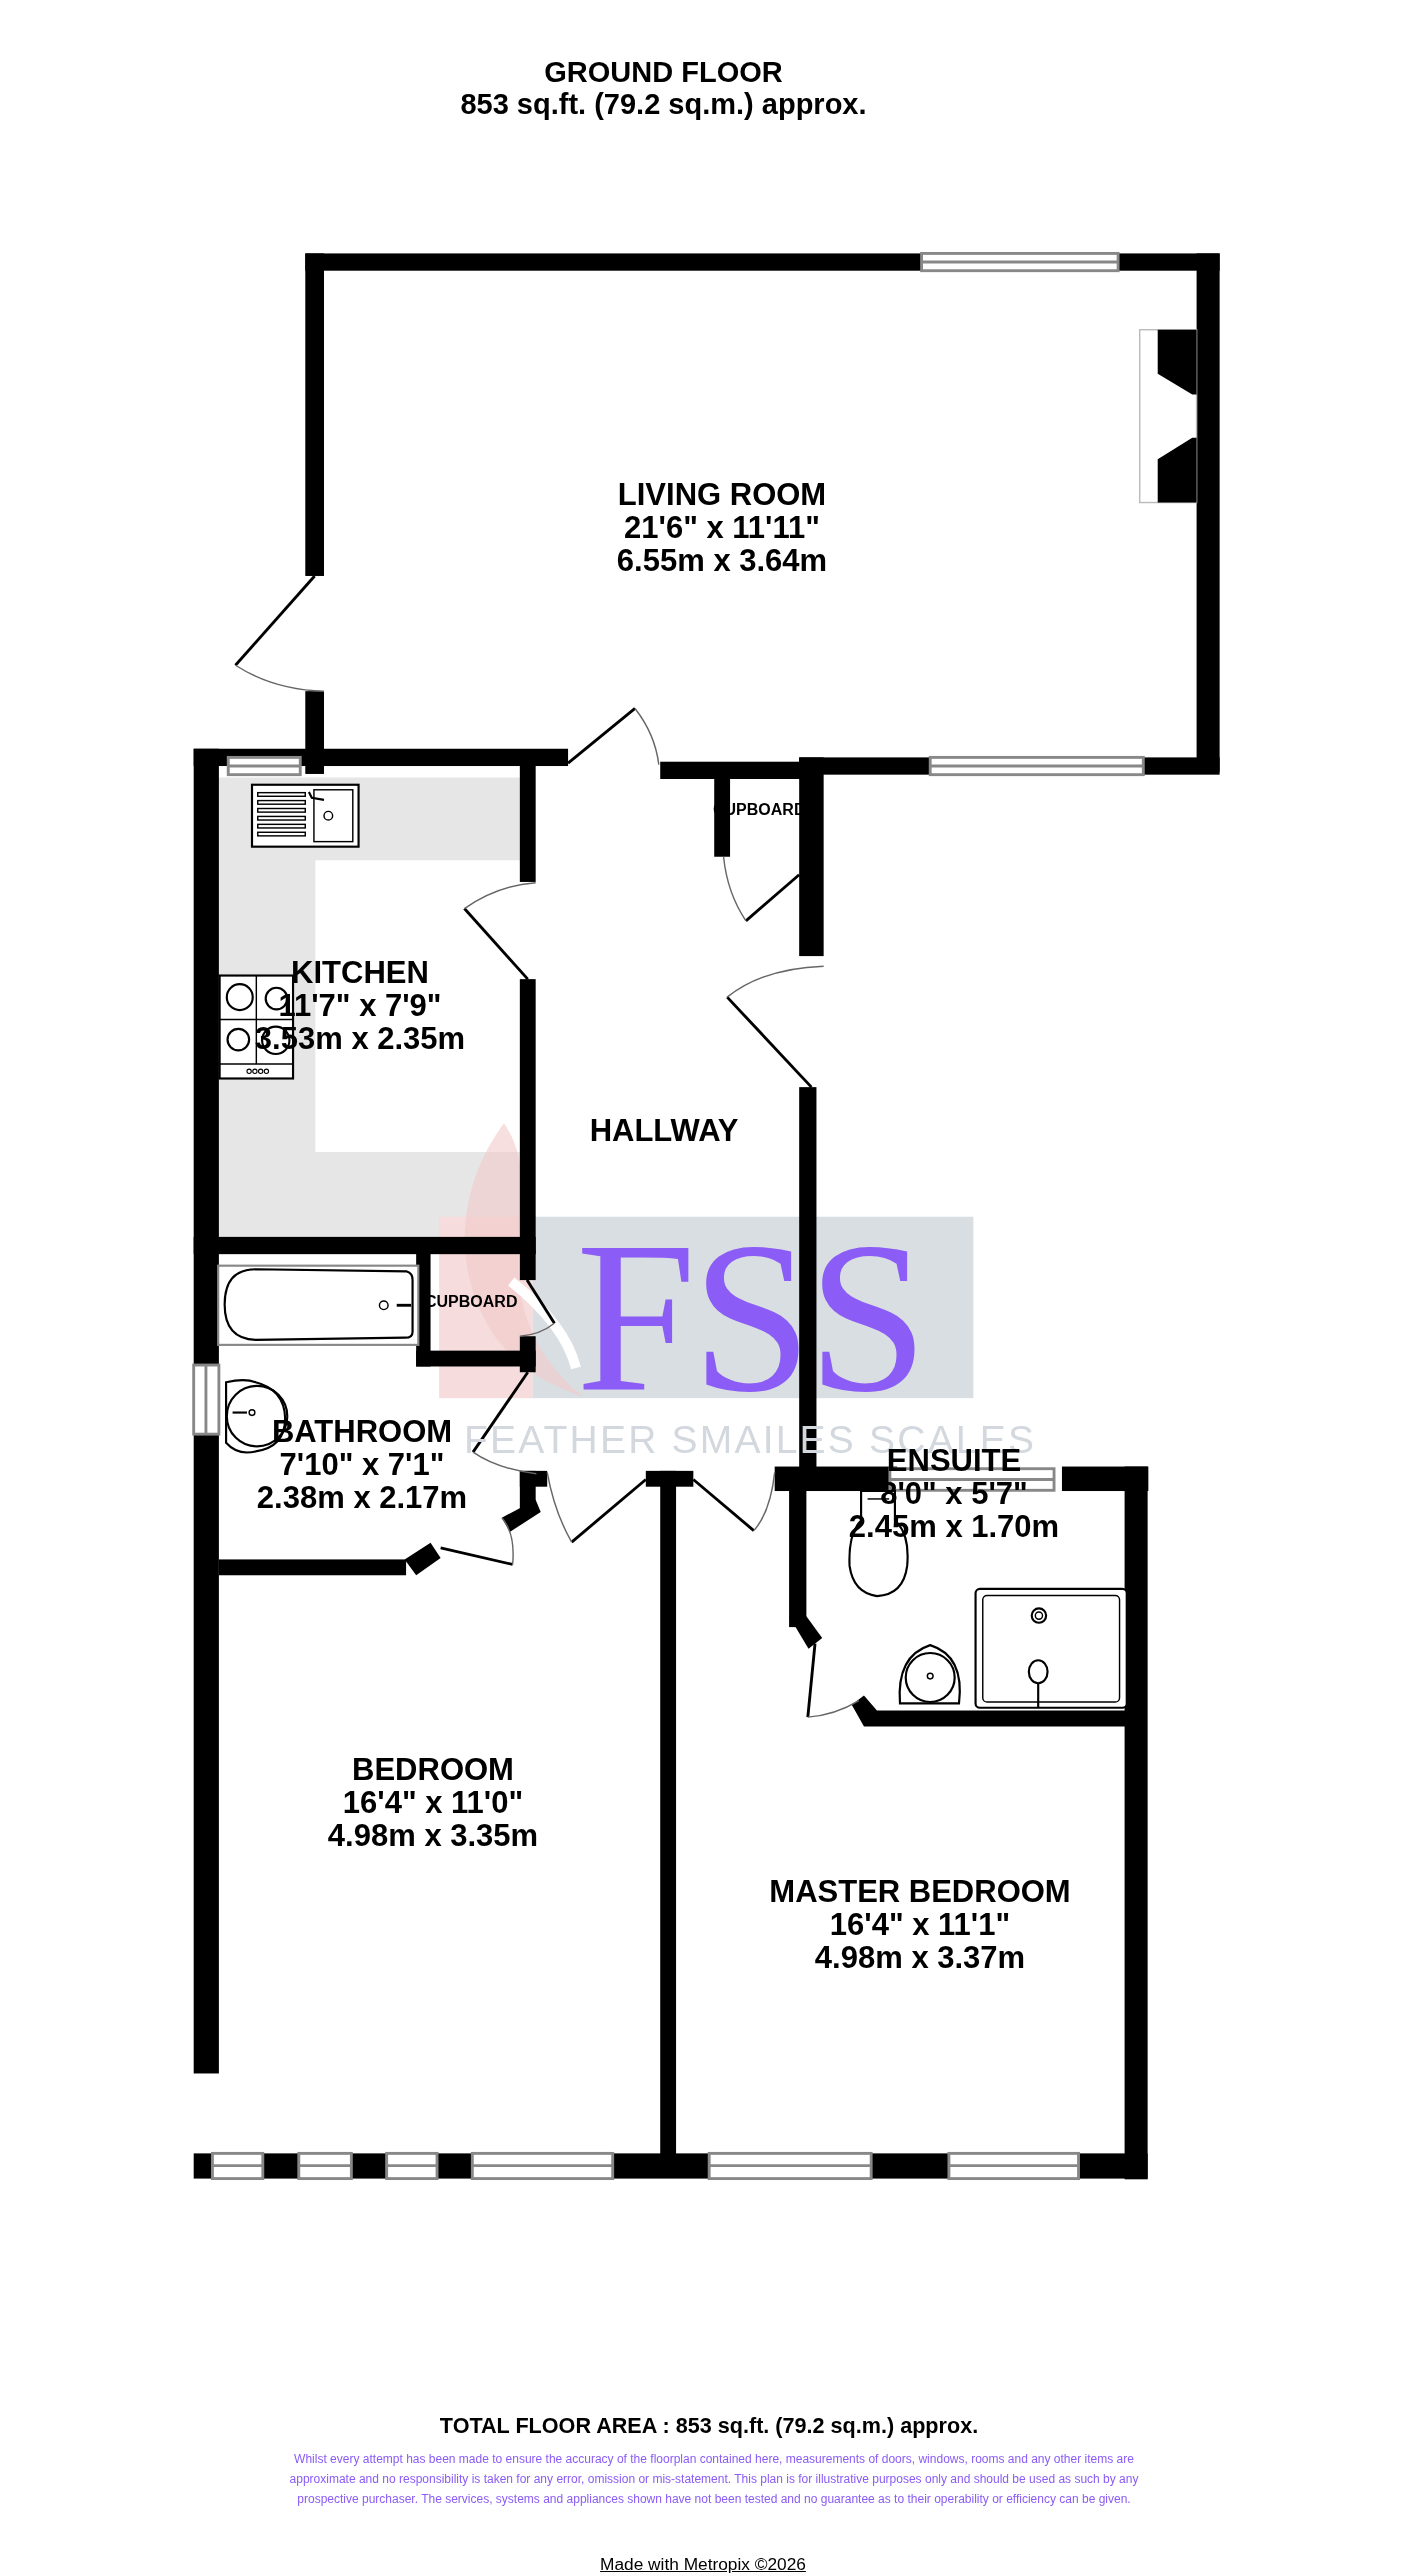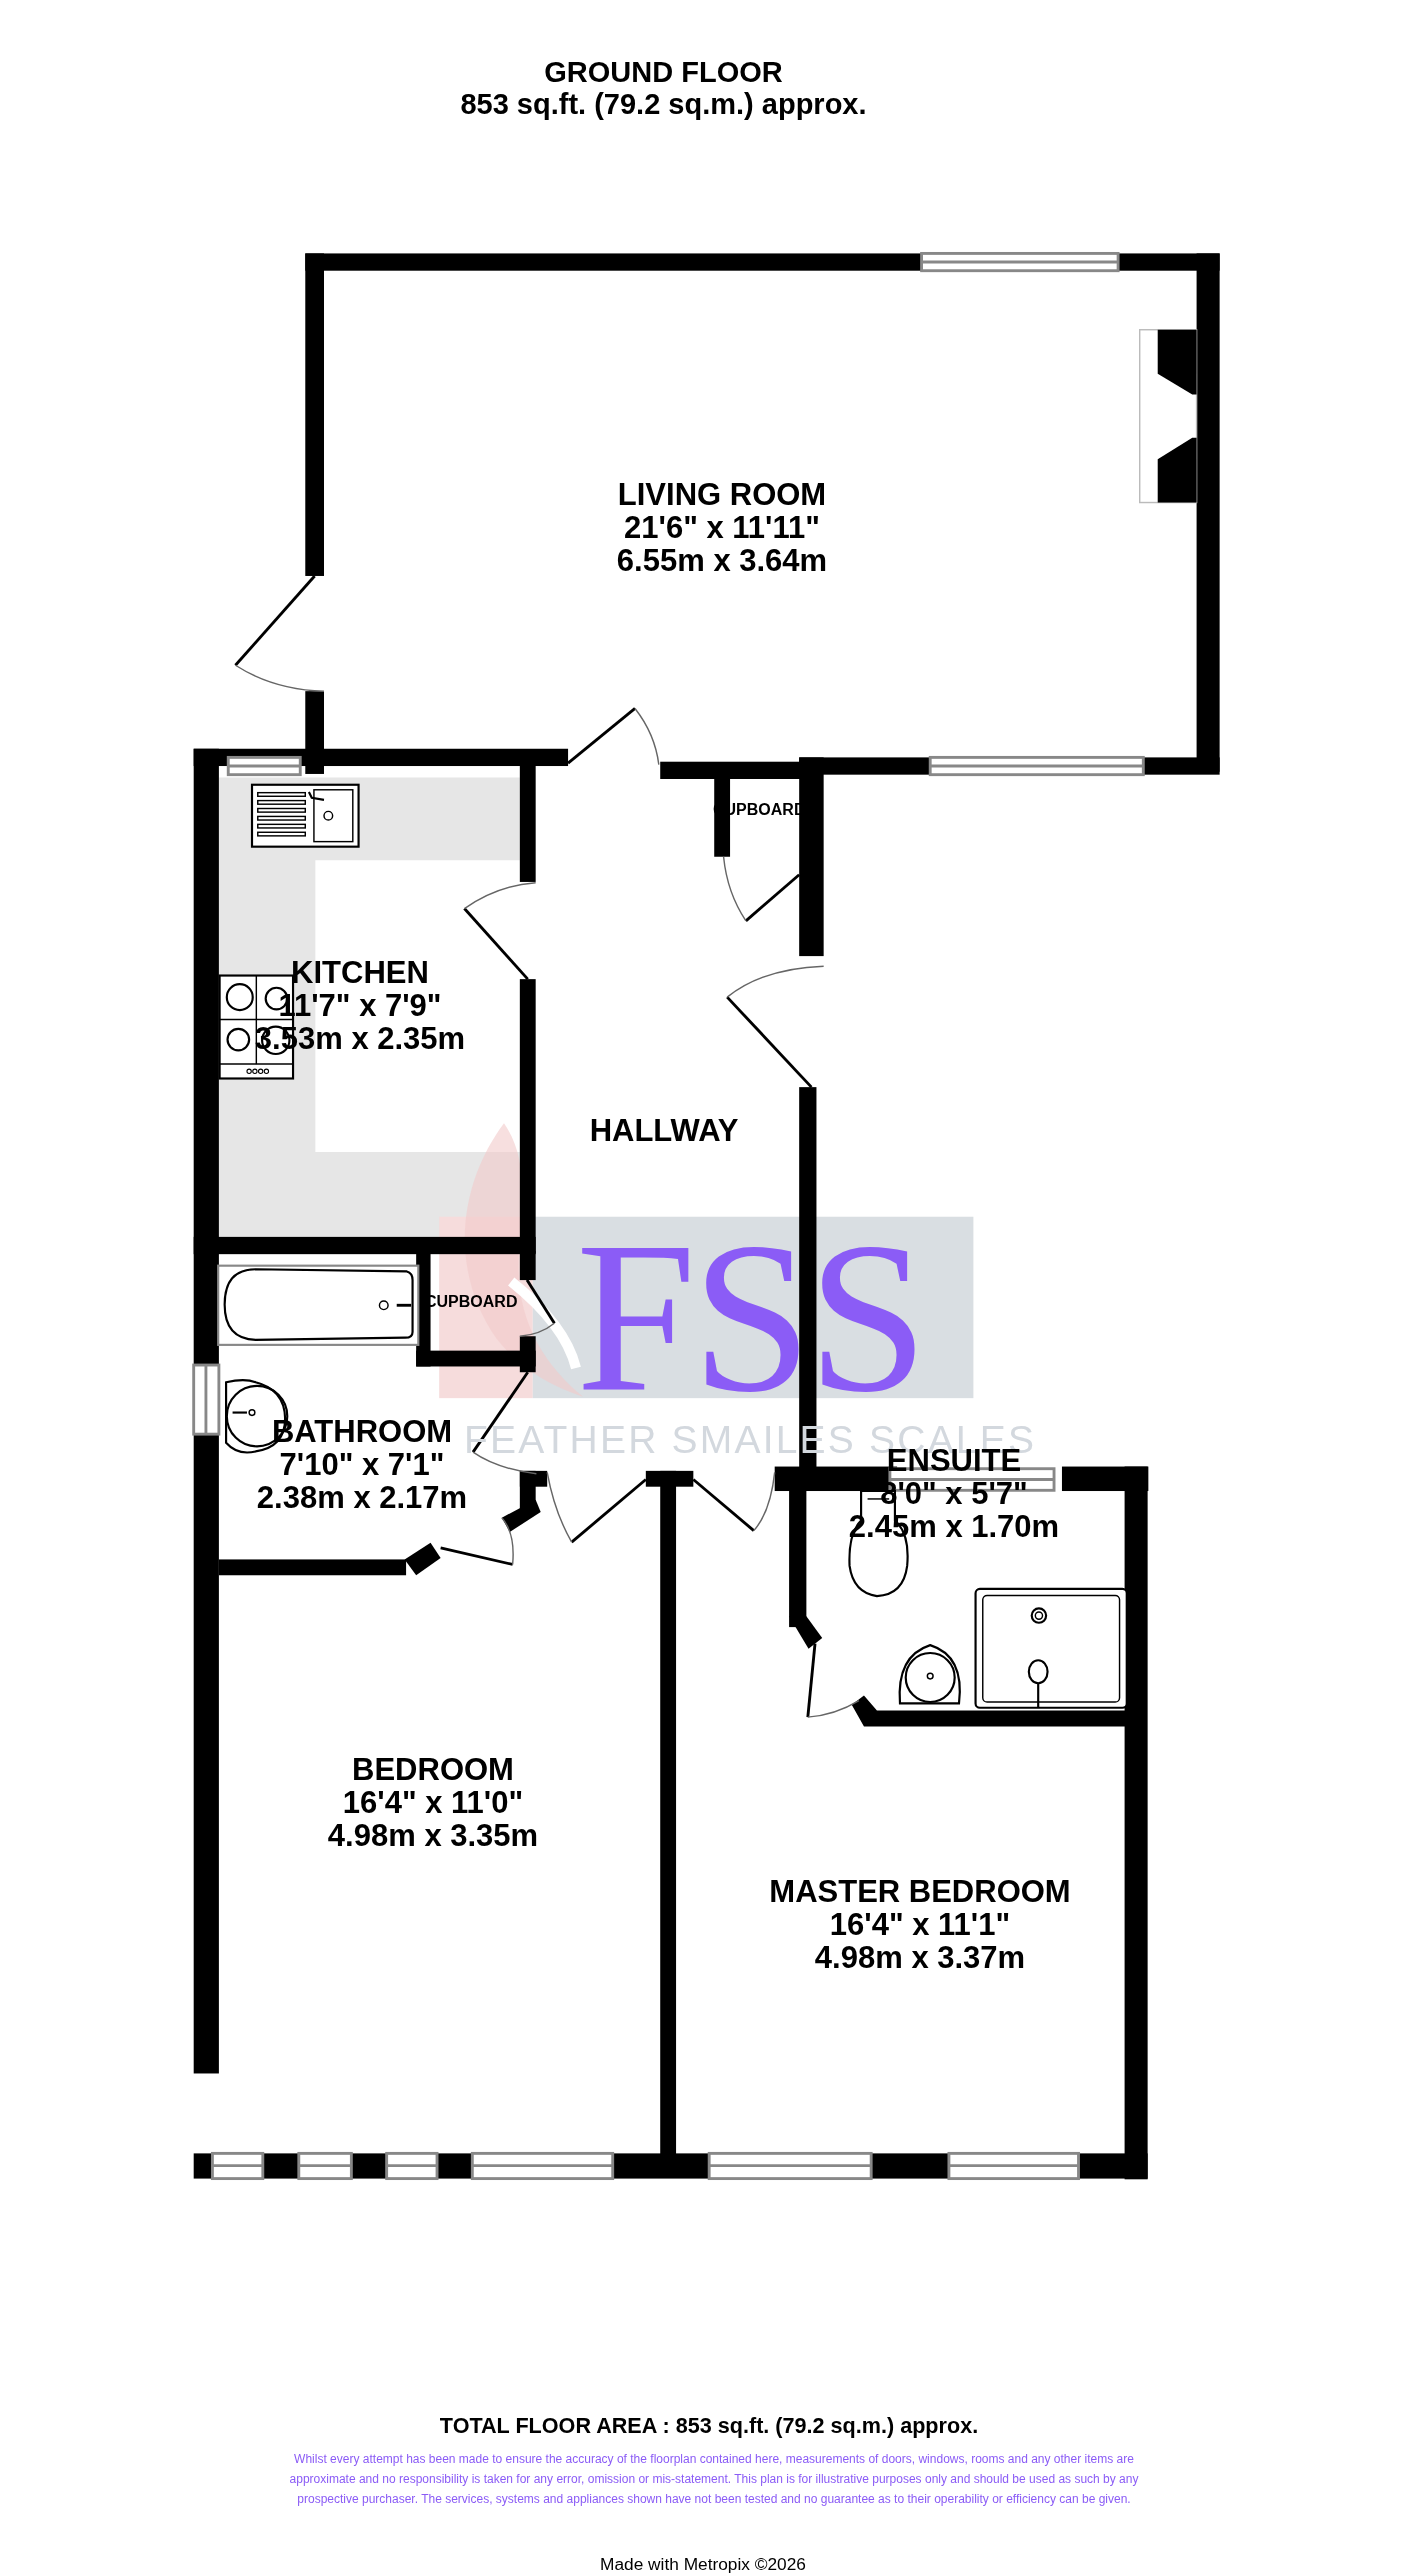--- a/index.html
+++ b/index.html
@@ -5,21 +5,21 @@
   html, body { margin: 0; padding: 0; background: #ffffff; }
   body { width: 1427px; height: 2576px; position: relative; overflow: hidden; font-family: "Liberation Sans", sans-serif; }
   #plan { position: absolute; left: 0; top: 0; width: 1427px; height: 2576px; }
   .hdr { position: absolute; left: 0; width: 1427px; text-align: center; font-weight: bold; color: #000; }
   .hdr1 { top: 56px; font-size: 29px; line-height: 32px; left: -50px; }
   .hdr2 { top: 88px; font-size: 29px; line-height: 32px; left: -50px; }
   .label { position: absolute; text-align: center; font-weight: bold; color: #000; font-size: 31px; line-height: 33px; white-space: nowrap; transform: translateX(-50%); }
   .small-label { position: absolute; font-weight: bold; color: #000; font-size: 16px; white-space: nowrap; }
   .footer-title { position: absolute; top: 2413px; left: 0; width: 1418px; text-align: center; font-weight: bold; font-size: 21.6px; }
   .footer-text { position: absolute; top: 2449px; left: 282px; width: 864px; text-align: center; font-size: 12px; line-height: 20px; color: #8b5cf6; }
-  .footer-made { position: absolute; top: 2554px; left: 0; width: 1406px; text-align: center; font-size: 17.3px; line-height: 20px; }
+  .footer-made { position: absolute; top: 2554px; left: 0; width: 1406px; text-align: center; font-size: 17.3px; line-height: 20px; text-decoration: underline; }
   .wm-text { position: absolute; font-size: 39px; color: #d3d8de; letter-spacing: 2.2px; white-space: nowrap; font-family: "Liberation Sans", sans-serif; }
   .wm-big { position: absolute; font-family: Liberation Serif, serif; color: #8b5cf6; font-size: 216px; line-height: 187px; letter-spacing: -4.3px; }
 </style>
 </head>
 <body>
 
 <div class="hdr hdr1">GROUND FLOOR</div>
 <div class="hdr hdr2">853 sq.ft. (79.2 sq.m.) approx.</div>
 
 <svg id="plan" viewBox="0 0 1982 3578" xmlns="http://www.w3.org/2000/svg">

